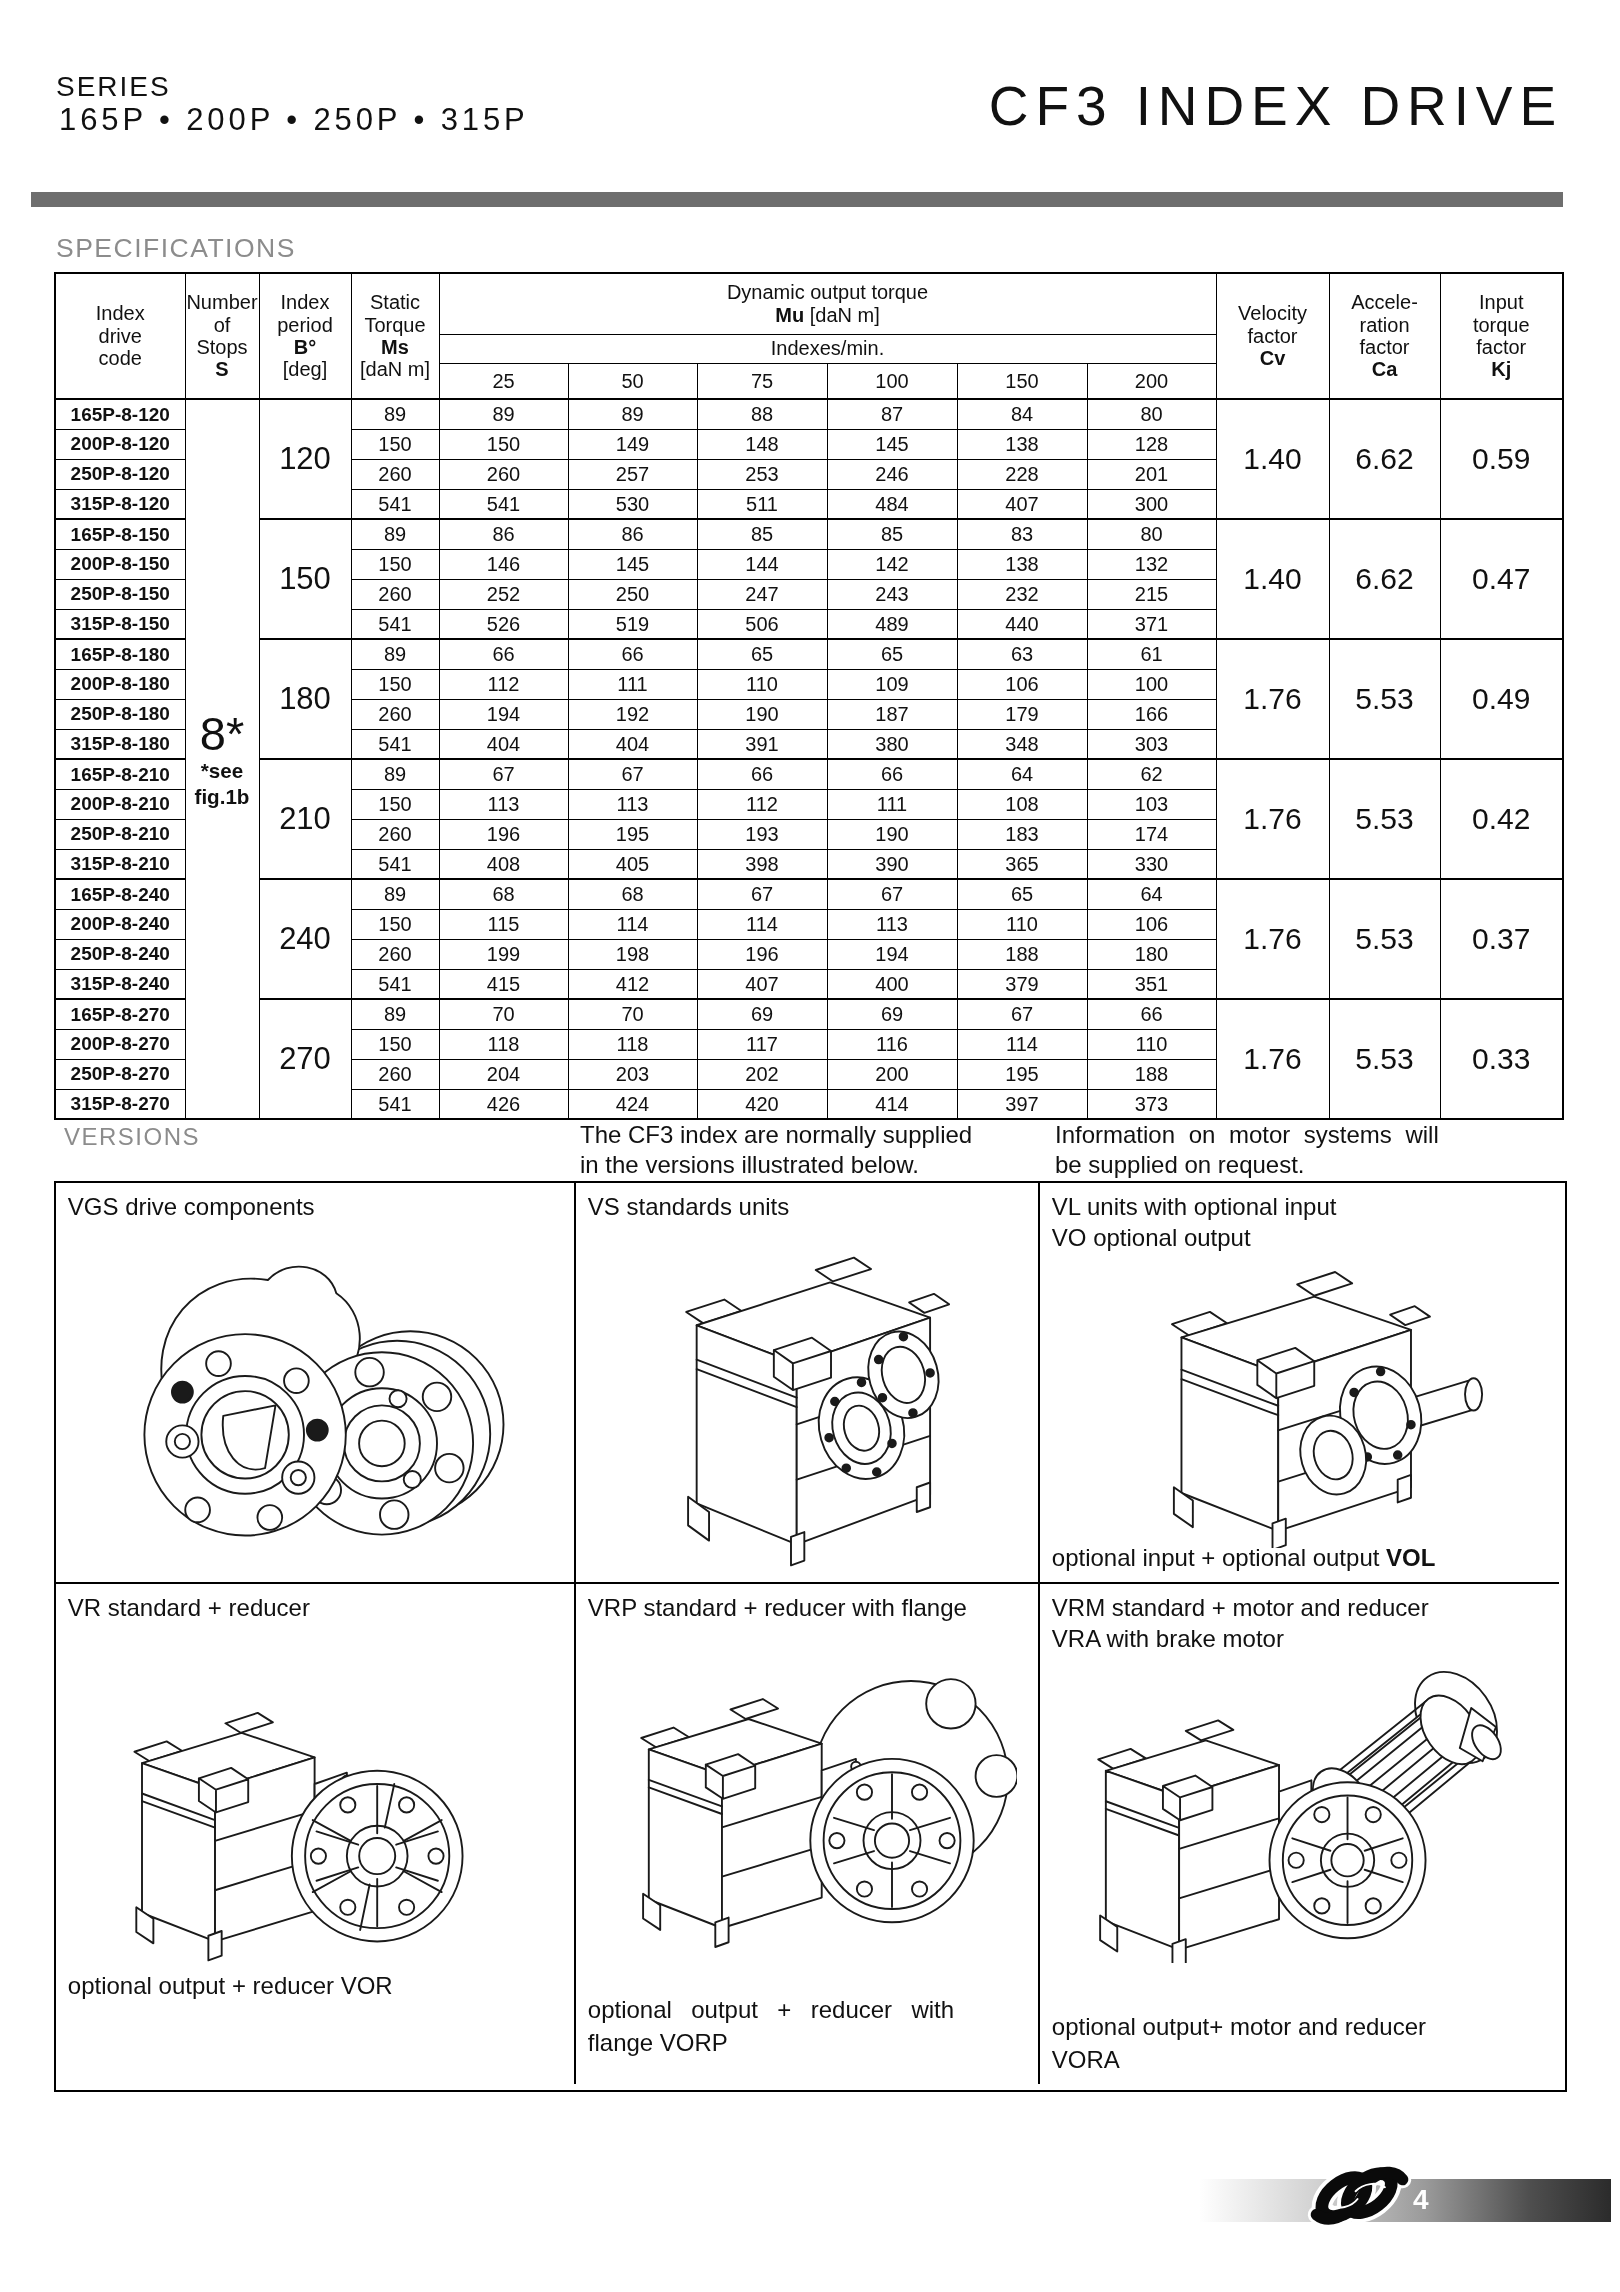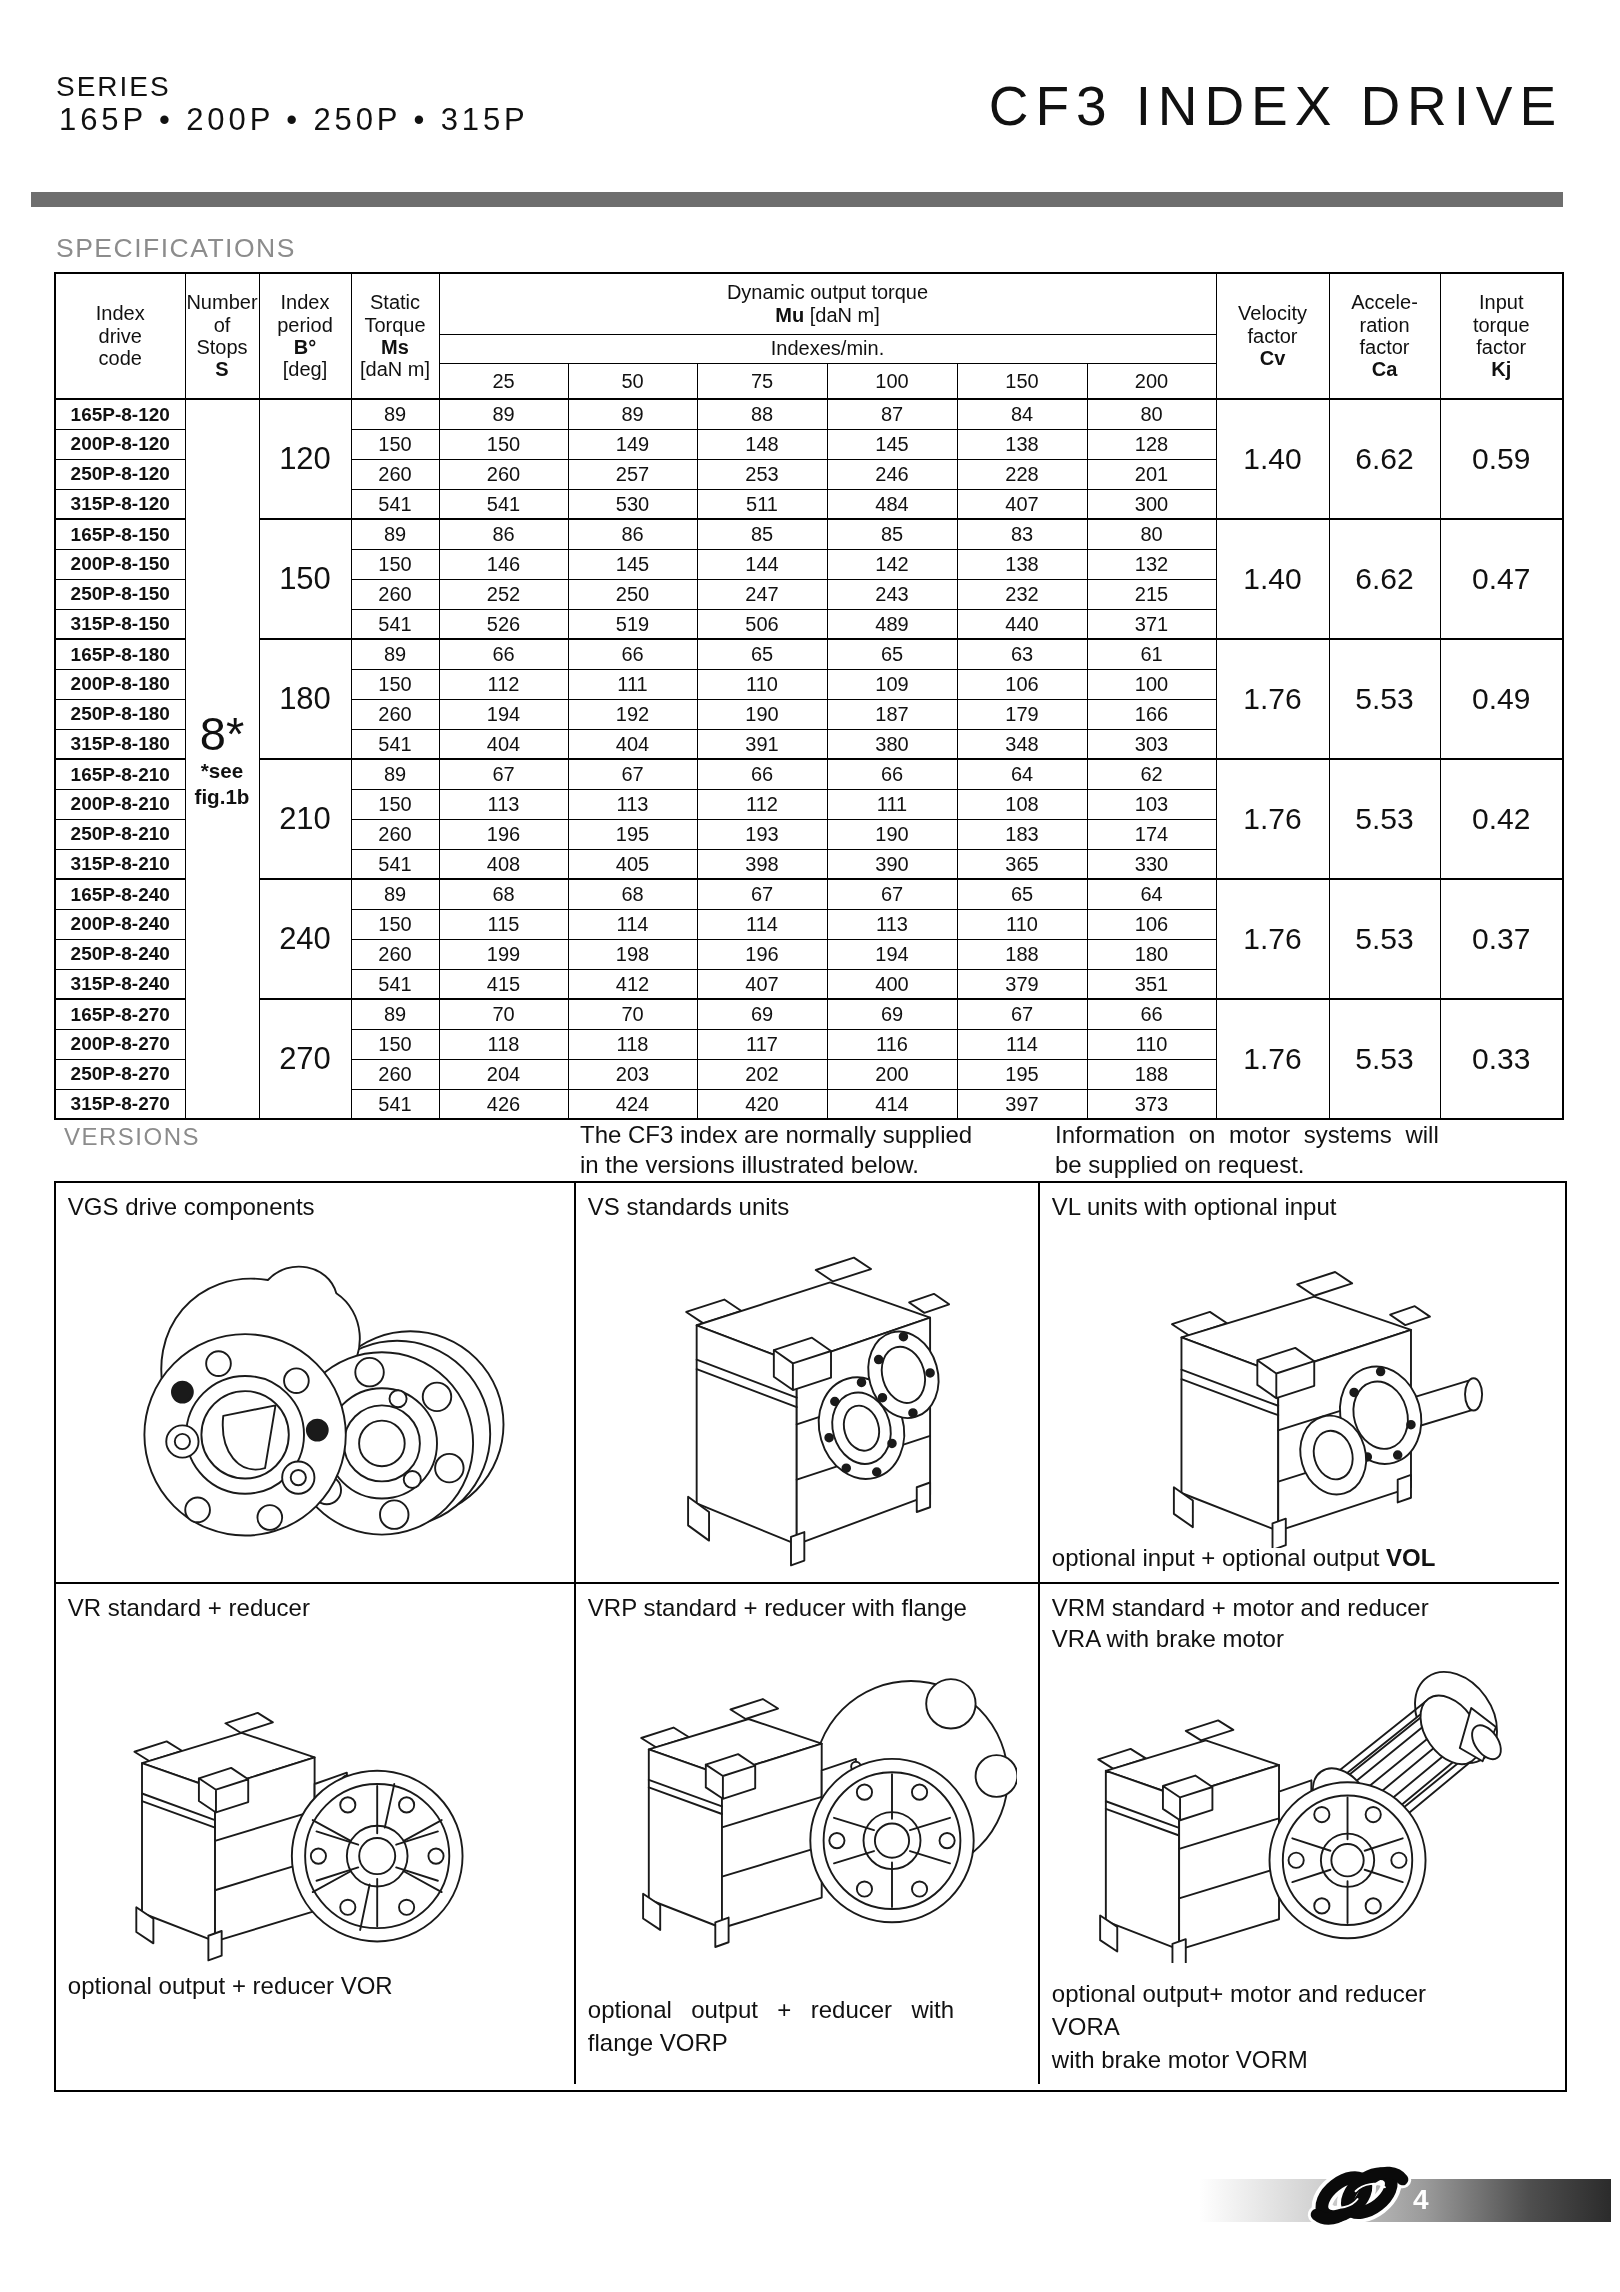--- a/index.html
+++ b/index.html
@@ -507,20 +507,21 @@
         <circle cx="290" cy="176" r="4" class="dot"></circle>
           <circle cx="322" cy="192" r="4" class="dot"></circle>
         <circle cx="340" cy="150" r="4" class="dot"></circle>
       </svg>
     </div>
   </div>
 
   <div class="vcell bb">
     <div class="vtitle">
       <div>VL units with optional input</div>
+      <div>VO optional output</div>
     </div>
     <div class="illus" style="left:54px;top:71px">
       <svg width="431" height="294" viewBox="0 0 450 310">
         <path d="M212,32 l40,-13 18,12 -40,13 z"></path>
         <path d="M80,74 l40,-13 18,12 -40,13 z"></path>
         <path d="M310,64 l26,-9 16,11 -26,9 z"></path>
         <path d="M90,88 L230,45 L332,80 L192,126 Z"></path>
         <path d="M90,88 L192,126 L192,292 L90,252 Z"></path>
         <path d="M192,126 L332,80 L332,246 L192,292 Z"></path>
         <path class="nf" d="M90,122 L192,160 M90,132 L192,170 M192,186 L332,142 M192,240 L332,196"></path>
@@ -647,21 +648,20 @@
           <circle cx="333" cy="270" r="8"></circle>
           <circle cx="279" cy="270" r="8"></circle>
         <circle cx="252" cy="222" r="8"></circle>
           <circle cx="279" cy="174" r="8"></circle>
           <circle cx="333" cy="174" r="8"></circle>
       </svg>
     </div>
     <div class="vcaption cap-vorm">
       <div>optional output+ motor and reducer</div>
       <div>VORA</div>
-      <div>with brake motor VORM</div>
     </div>
   </div>
 </div>
 
 <div class="footer-bar">
   <div class="footer-logo">
     <svg width="127" height="90" viewBox="0 0 130 92">
       <g fill="none" stroke-linecap="round">
         <ellipse cx="48" cy="44" rx="26" ry="15" transform="rotate(-38 48 44)" stroke="#fff" stroke-width="21"></ellipse>
         <ellipse cx="74" cy="40" rx="26" ry="15" transform="rotate(-38 74 40)" stroke="#fff" stroke-width="21"></ellipse>

